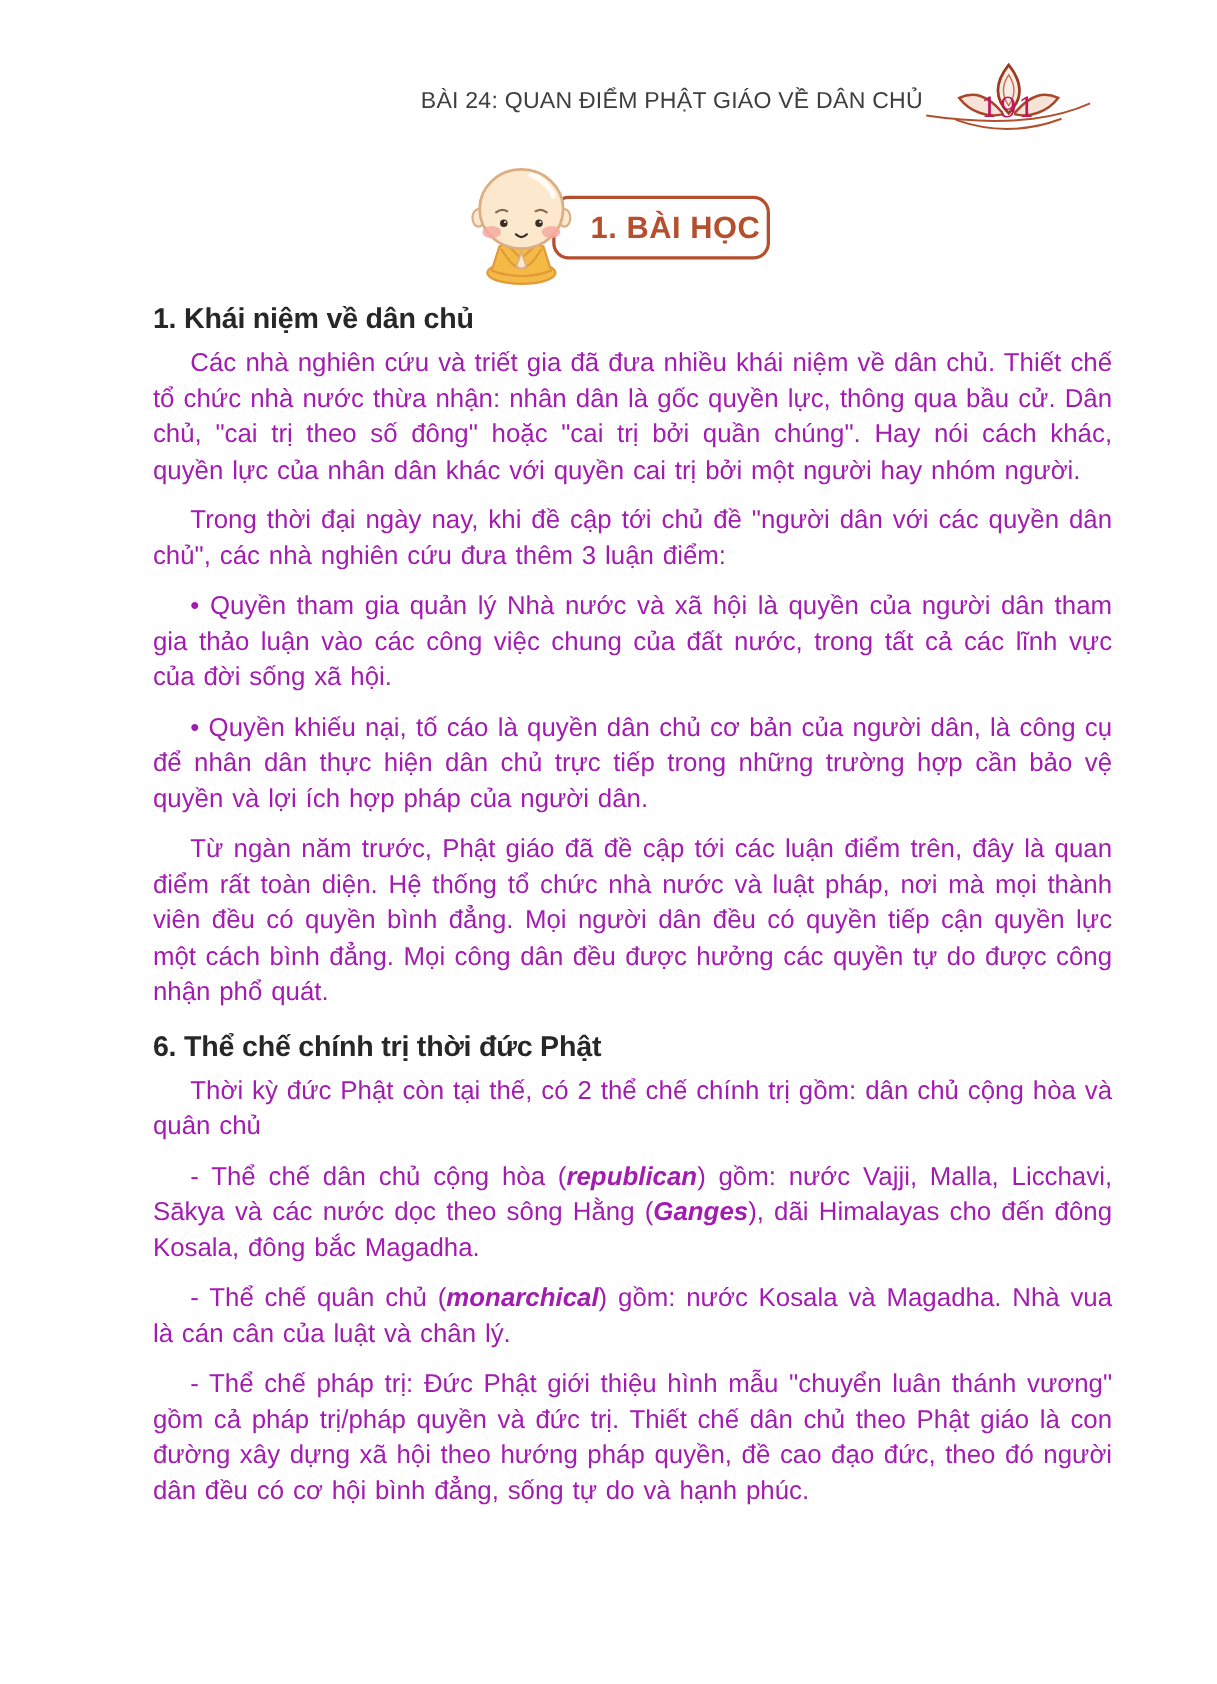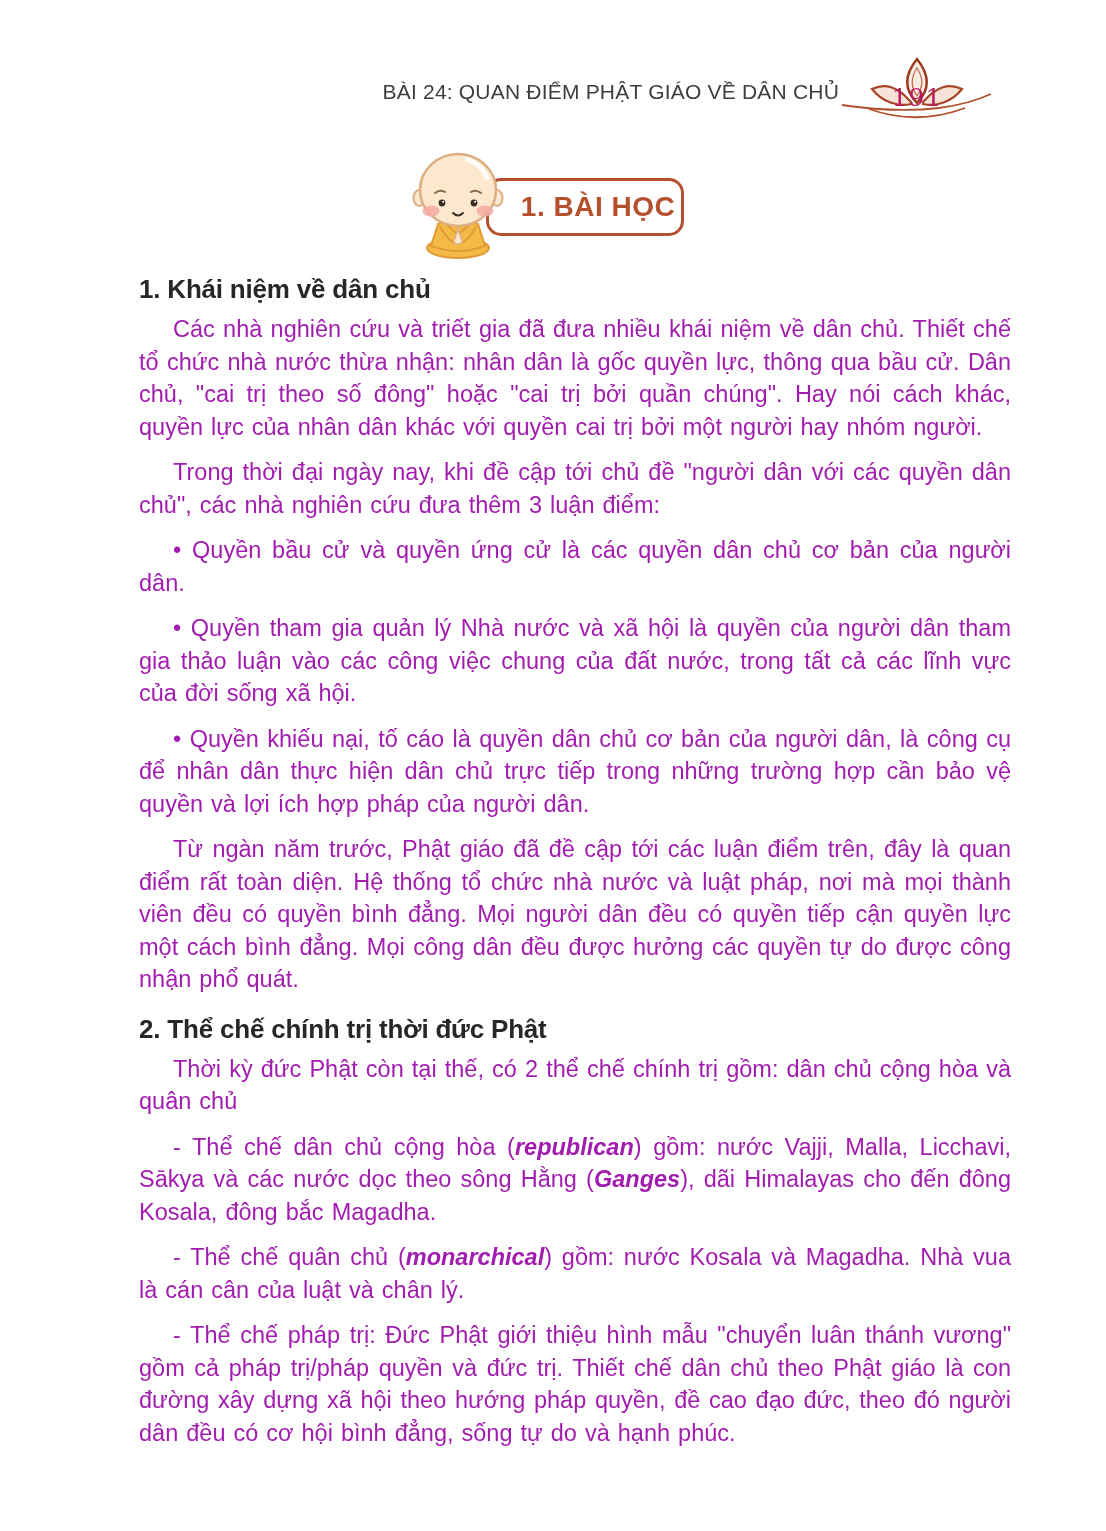--- a/index.html
+++ b/index.html
@@ -40,21 +40,21 @@
     top: 27px;
     transform: translateX(-50%);
     font-family: "DejaVu Serif", serif;
     font-size: 25px;
     color: #be185d;
     letter-spacing: 1px;
     z-index: 2;
   }
 
   
-  .lesson-row { position: absolute; top: 150px; left: 0; width: 100%; height: 112px; }
+  .lesson-row { position: absolute; top: 150px; left: 16px; width: 100%; height: 112px; }
   .monk { position: absolute; left: 401px; top: 0; z-index: 2; }
   .lesson-badge {
     position: absolute;
     left: 486px;
     top: 28px;
     width: 198px;
     height: 58px;
     box-sizing: border-box;
     background: #ffffff;
     border: 3px solid #b5502f;
@@ -162,24 +162,23 @@
     </span>
     <span class="lesson-badge">
       <span>1. BÀI HỌC</span>
     </span>
   </div>
 
   <main class="content" id="content">
       <h2 class="sec-heading">1. Khái niệm về dân chủ</h2>
       <p class="para"><span>Các nhà nghiên cứu và triết gia đã đưa nhiều khái niệm về dân chủ. Thiết chế tổ chức nhà nước thừa nhận: nhân dân là gốc quyền lực, thông qua bầu cử. Dân chủ, "cai trị theo số đông" hoặc "cai trị bởi quần chúng". Hay nói cách khác, quyền lực của nhân dân khác với quyền cai trị bởi một người hay nhóm người.</span></p>
       <p class="para"><span>Trong thời đại ngày nay, khi đề cập tới chủ đề "người dân với các quyền dân chủ", các nhà nghiên cứu đưa thêm 3 luận điểm:</span></p>
-      <p class="para"><span>• Quyền bầu cử và quyền ứng cử là các quyền dân chủ cơ bản của người dân.</span></p>
       <p class="para"><span>• Quyền tham gia quản lý Nhà nước và xã hội là quyền của người dân tham gia thảo luận vào các công việc chung của đất nước, trong tất cả các lĩnh vực của đời sống xã hội.</span></p>
       <p class="para"><span>• Quyền khiếu nại, tố cáo là quyền dân chủ cơ bản của người dân, là công cụ để nhân dân thực hiện dân chủ trực tiếp trong những trường hợp cần bảo vệ quyền và lợi ích hợp pháp của người dân.</span></p>
       <p class="para"><span>Từ ngàn năm trước, Phật giáo đã đề cập tới các luận điểm trên, đây là quan điểm rất toàn diện. Hệ thống tổ chức nhà nước và luật pháp, nơi mà mọi thành viên đều có quyền bình đẳng. Mọi người dân đều có quyền tiếp cận quyền lực một cách bình đẳng. Mọi công dân đều được hưởng các quyền tự do được công nhận phổ quát.</span></p>
-      <h2 class="sec-heading">2. Thể chế chính trị thời đức Phật</h2>
+      <h2 class="sec-heading">6. Thể chế chính trị thời đức Phật</h2>
       <p class="para"><span>Thời kỳ đức Phật còn tại thế, có 2 thể chế chính trị gồm: dân chủ cộng hòa và quân chủ</span></p>
       <p class="para"><span>- Thể chế dân chủ cộng hòa (</span><span class="it">republican</span><span>) gồm: nước Vajji, Malla, Licchavi, Sākya và các nước dọc theo sông Hằng (</span><span class="it">Ganges</span><span>), dãi Himalayas cho đến đông Kosala, đông bắc Magadha.</span></p>
       <p class="para"><span>- Thể chế quân chủ (</span><span class="it">monarchical</span><span>) gồm: nước Kosala và Magadha. Nhà vua là cán cân của luật và chân lý.</span></p>
       <p class="para"><span>- Thể chế pháp trị: Đức Phật giới thiệu hình mẫu "chuyển luân thánh vương" gồm cả pháp trị/pháp quyền và đức trị. Thiết chế dân chủ theo Phật giáo là con đường xây dựng xã hội theo hướng pháp quyền, đề cao đạo đức, theo đó người dân đều có cơ hội bình đẳng, sống tự do và hạnh phúc.</span></p>
     </main>
 
 </div>
 
 </body></html>

